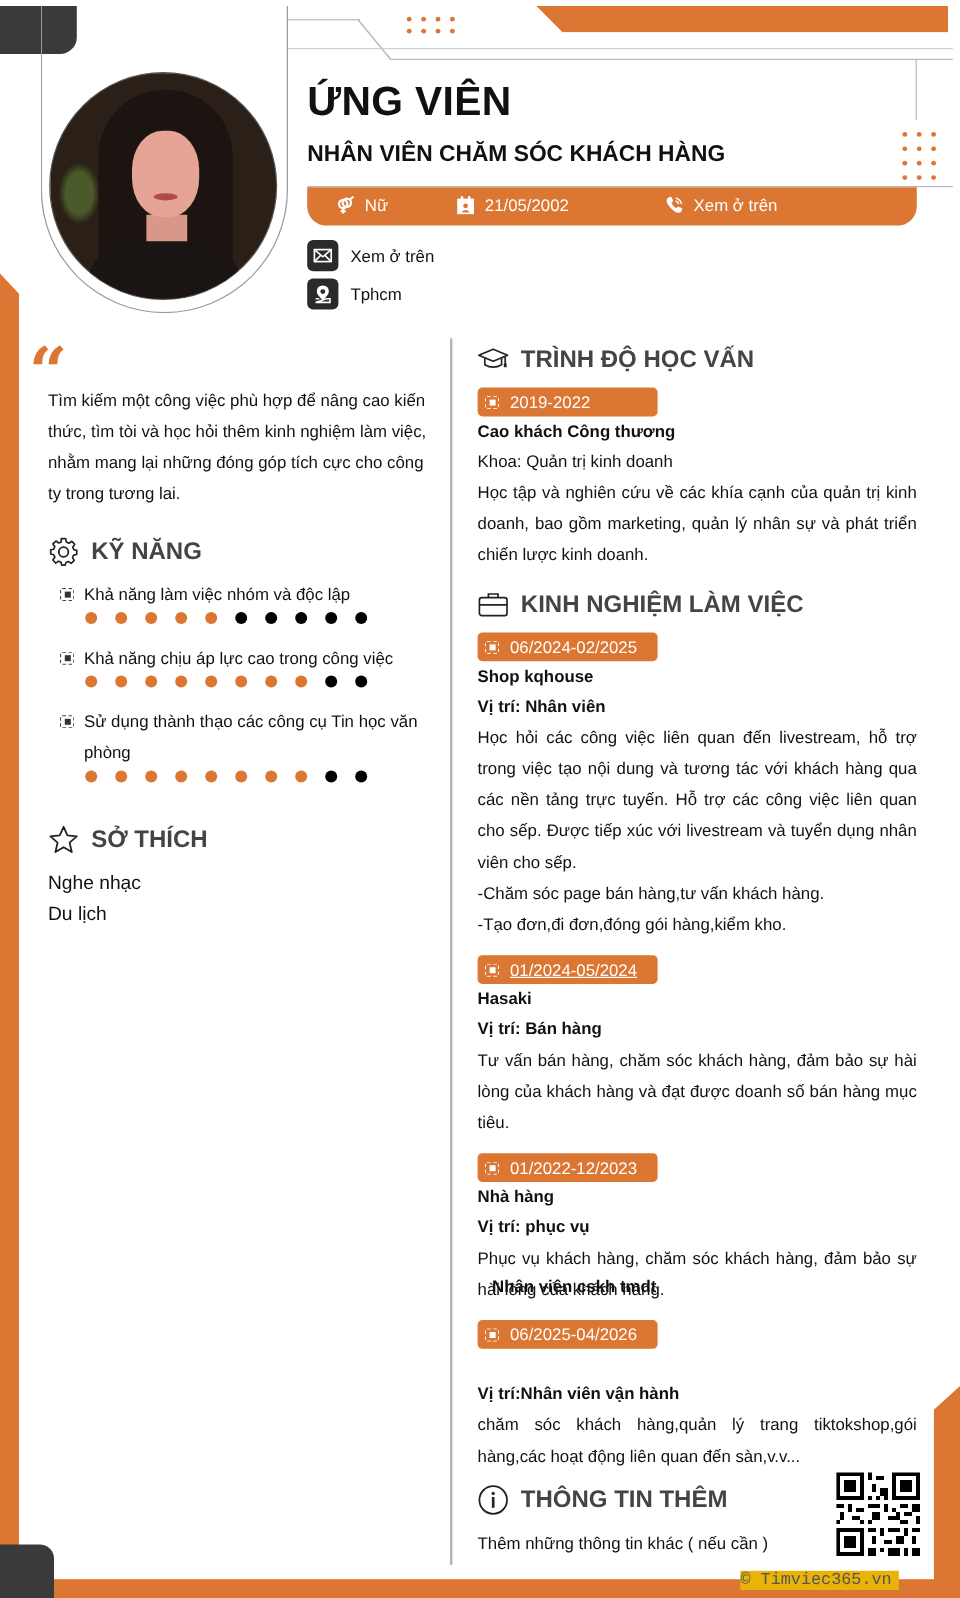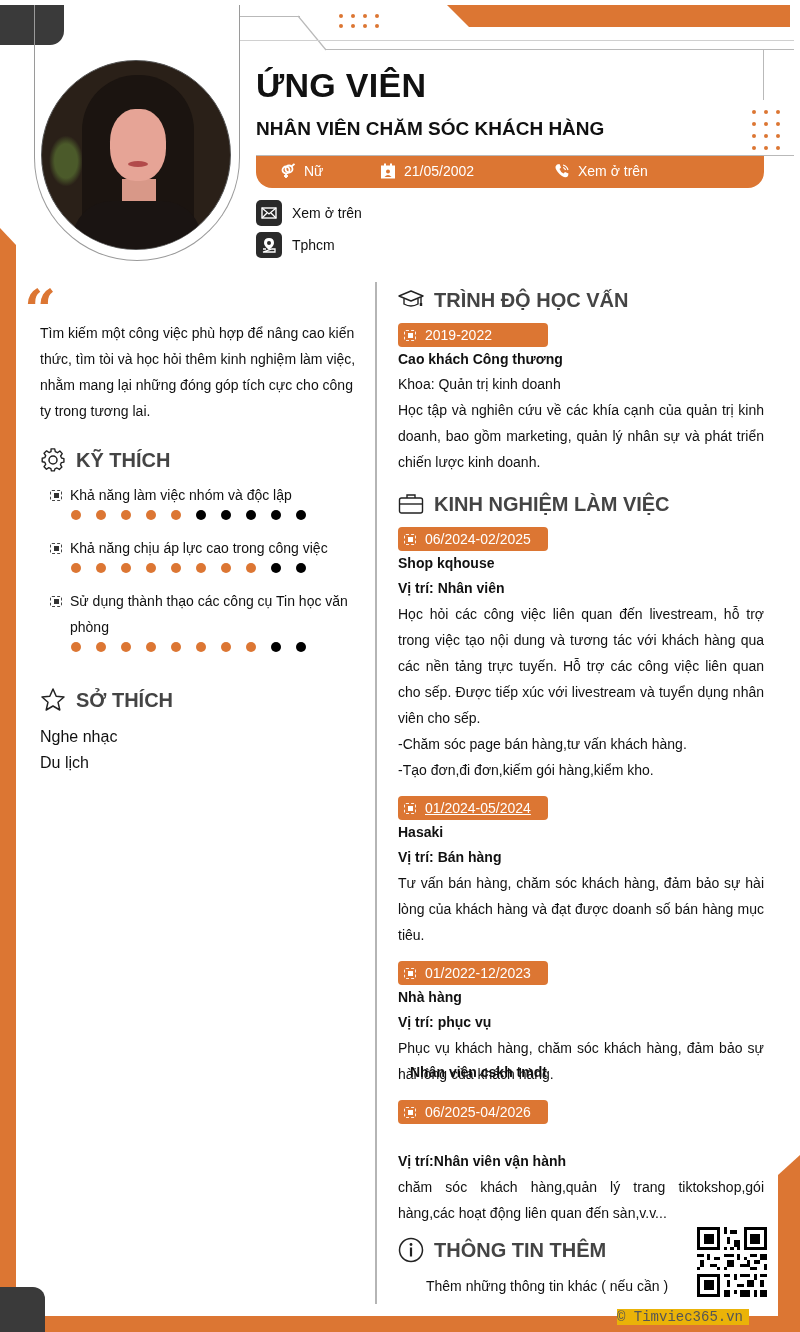--- a/index.html
+++ b/index.html
@@ -186,21 +186,21 @@
 </div>
 
 <div class="quote-mark">“</div>
 <div class="objective">Tìm kiếm một công việc phù hợp để nâng cao kiến thức, tìm tòi và học hỏi thêm kinh nghiệm làm việc, nhằm mang lại những đóng góp tích cực cho công ty trong tương lai.</div>
 
 <div class="section-head" style="left:40px;top:447px;">
   <svg viewBox="0 0 26 26">
       <path d="M11 2 H15 L15.6 5 L18 6.2 L20.6 4.4 L23.2 7.2 L21.4 9.8 L22.4 12 L25 12.6 V16.4 L22.2 17 L21.2 19.2 L22.8 21.8 L20 24.4 L17.4 22.8 L15.2 23.8 L14.6 26 H11.4 L10.8 23.4 L8.6 22.4 L6 24.2 L3.4 21.4 L5.2 18.8 L4.2 16.6 L1.4 16 V12.2 L4.2 11.6 L5.2 9.4 L3.4 6.8 L6.2 4.2 L8.8 6 L11 5 Z" fill="none" stroke="#222" stroke-width="1.5" stroke-linejoin="round" transform="scale(0.92) translate(1 0)"></path>
       <circle cx="13" cy="13" r="4" fill="none" stroke="#222" stroke-width="1.5"></circle>
     </svg>
-  <span>KỸ THÍCH</span>
+  <span>KỸ NĂNG</span>
 </div>
 
 <div class="skill" style="top:482px;">
   <div class="skill-label">
       <span class="bullet"></span>
       <span>Khả năng làm việc nhóm và độc lập</span>
     </div>
   <div class="skill-dots">
     <i class="sdot on"></i>
       <i class="sdot on"></i>
@@ -289,21 +289,21 @@
 </div>
 
 <div class="tag" style="top:527px;">
     <span class="bullet"></span>
     <span>06/2024-02/2025</span>
   </div>
 <div class="entry-title" style="top:555px;">Shop kqhouse</div>
 <div class="entry-title" style="top:580px;">Vị trí: Nhân viên</div>
 <div class="entry-desc" style="top:601px;">Học hỏi các công việc liên quan đến livestream, hỗ trợ trong việc tạo nội dung và tương tác với khách hàng qua các nền tảng trực tuyến. Hỗ trợ các công việc liên quan cho sếp. Được tiếp xúc với livestream và tuyển dụng nhân viên cho sếp.</div>
 <div class="entry-sub" style="top:736px;">-Chăm sóc page bán hàng,tư vấn khách hàng.</div>
-<div class="entry-sub" style="top:762px;">-Tạo đơn,đi đơn,kiếm gói hàng,kiểm kho.</div>
+<div class="entry-sub" style="top:762px;">-Tạo đơn,đi đơn,đóng gói hàng,kiểm kho.</div>
 
 <div class="tag" style="top:796px;text-decoration:underline;">
     <span class="bullet"></span>
     <span>01/2024-05/2024</span>
   </div>
 <div class="entry-title" style="top:824px;">Hasaki</div>
 <div class="entry-title" style="top:849px;">Vị trí: Bán hàng</div>
 <div class="entry-desc" style="top:870px;">Tư vấn bán hàng, chăm sóc khách hàng, đảm bảo sự hài lòng của khách hàng và đạt được doanh số bán hàng mục tiêu.</div>
 
 <div class="tag" style="top:961px;">
@@ -323,21 +323,21 @@
 <div class="entry-desc" style="top:1174px;">chăm sóc khách hàng,quản lý trang tiktokshop,gói hàng,các hoạt động liên quan đến sàn,v.v...</div>
 
 <div class="section-head" style="left:398px;top:1237px;">
   <svg viewBox="0 0 26 26">
       <circle cx="13" cy="13" r="11.5" fill="none" stroke="#222" stroke-width="1.5"></circle>
       <circle cx="13" cy="7.5" r="1.4" fill="#222"></circle>
       <rect x="11.9" y="10.5" width="2.2" height="9" fill="#222"></rect>
     </svg>
   <span>THÔNG TIN THÊM</span>
 </div>
-<div class="entry-sub" style="top:1278px;margin-left:28px;">Thêm những thông tin khác ( nếu cần )</div>
+<div class="entry-sub" style="top:1278px;">Thêm những thông tin khác ( nếu cần )</div>
 
 <svg class="qr" viewBox="0 0 21 21" shape-rendering="crispEdges">
   <rect width="21" height="21" fill="#fff"></rect>
   <g fill="#000">
     <rect x="0" y="0" width="7" height="7"></rect>
       <rect x="1" y="1" width="5" height="5" fill="#fff"></rect>
       <rect x="2" y="2" width="3" height="3"></rect>
     <rect x="14" y="0" width="7" height="7"></rect>
       <rect x="15" y="1" width="5" height="5" fill="#fff"></rect>
       <rect x="16" y="2" width="3" height="3"></rect>

